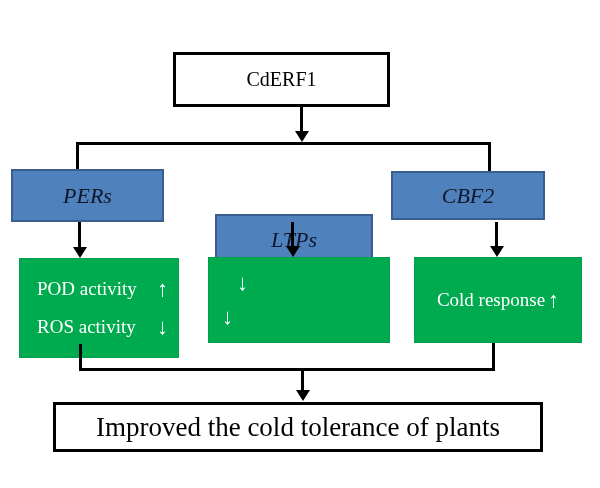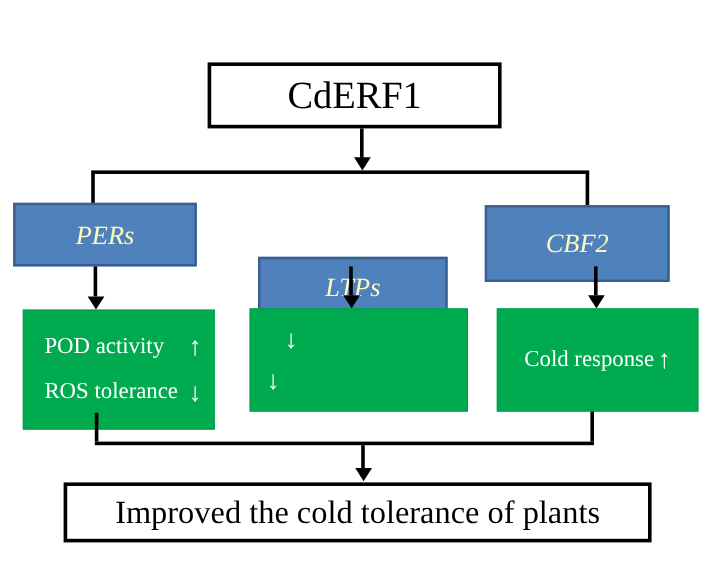--- a/index.html
+++ b/index.html
@@ -19,37 +19,37 @@
 
   
   .white-box {
     background: #ffffff;
     border: 3px solid #000000;
     display: flex;
     align-items: center;
     justify-content: center;
     color: #000000;
   }
-  .top-box   { left: 173px; top: 52px;  width: 245px; height: 55px; font-size: 32px; }
+  .top-box   { left: 173px; top: 52px;  width: 217px; height: 55px; font-size: 20px; }
   .bottom-box{ left: 53px;  top: 402px; width: 490px; height: 50px; font-size: 27px; }
 
   
   .gene-box {
     background: #4f81bd;
     border: 2px solid #3a5f8f;
-    color: #fef9c3;
+    color: #0f172a;
     font-style: italic;
     font-size: 22px;
     display: flex;
     align-items: center;
     justify-content: center;
   }
   .gene-pers { left: 11px;  top: 169px; width: 153px; height: 53px; }
   .gene-ltps { left: 215px; top: 170px; width: 158px; height: 52px; margin-top: 44px; }
-  .gene-cbf2 { left: 404px; top: 171px; width: 154px; height: 64px; text-align: right; }
+  .gene-cbf2 { left: 391px; top: 171px; width: 154px; height: 49px; text-align: right; }
 
   
   .effect-box {
     background: #00ab4f;
     border: 1px solid #00a04a;
     color: #ffffff;
     font-size: 19px;
     display: flex;
     flex-direction: column;
     justify-content: space-evenly;
@@ -110,21 +110,21 @@
 
   <div class="abs conn" style="left:495px; top:222px; width:3px; height:24px;"></div>
   <div class="abs head-down" style="left:490px; top:246px;"></div>
 
   <div class="abs effect-box effect-1">
     <div class="effect-line">
       <span>POD activity</span>
       <span class="arrow-glyph">↑</span>
     </div>
     <div class="effect-line">
-      <span>ROS tolerance</span>
+      <span>ROS activity</span>
       <span class="arrow-glyph">↓</span>
     </div>
   </div>
 
   <div class="abs effect-box effect-2">
     <div class="effect-line">
       <span class="arrow-glyph gap-wide">↓</span>
     </div>
     <div class="effect-line">
       <span class="arrow-glyph gap-tight">↓</span>

